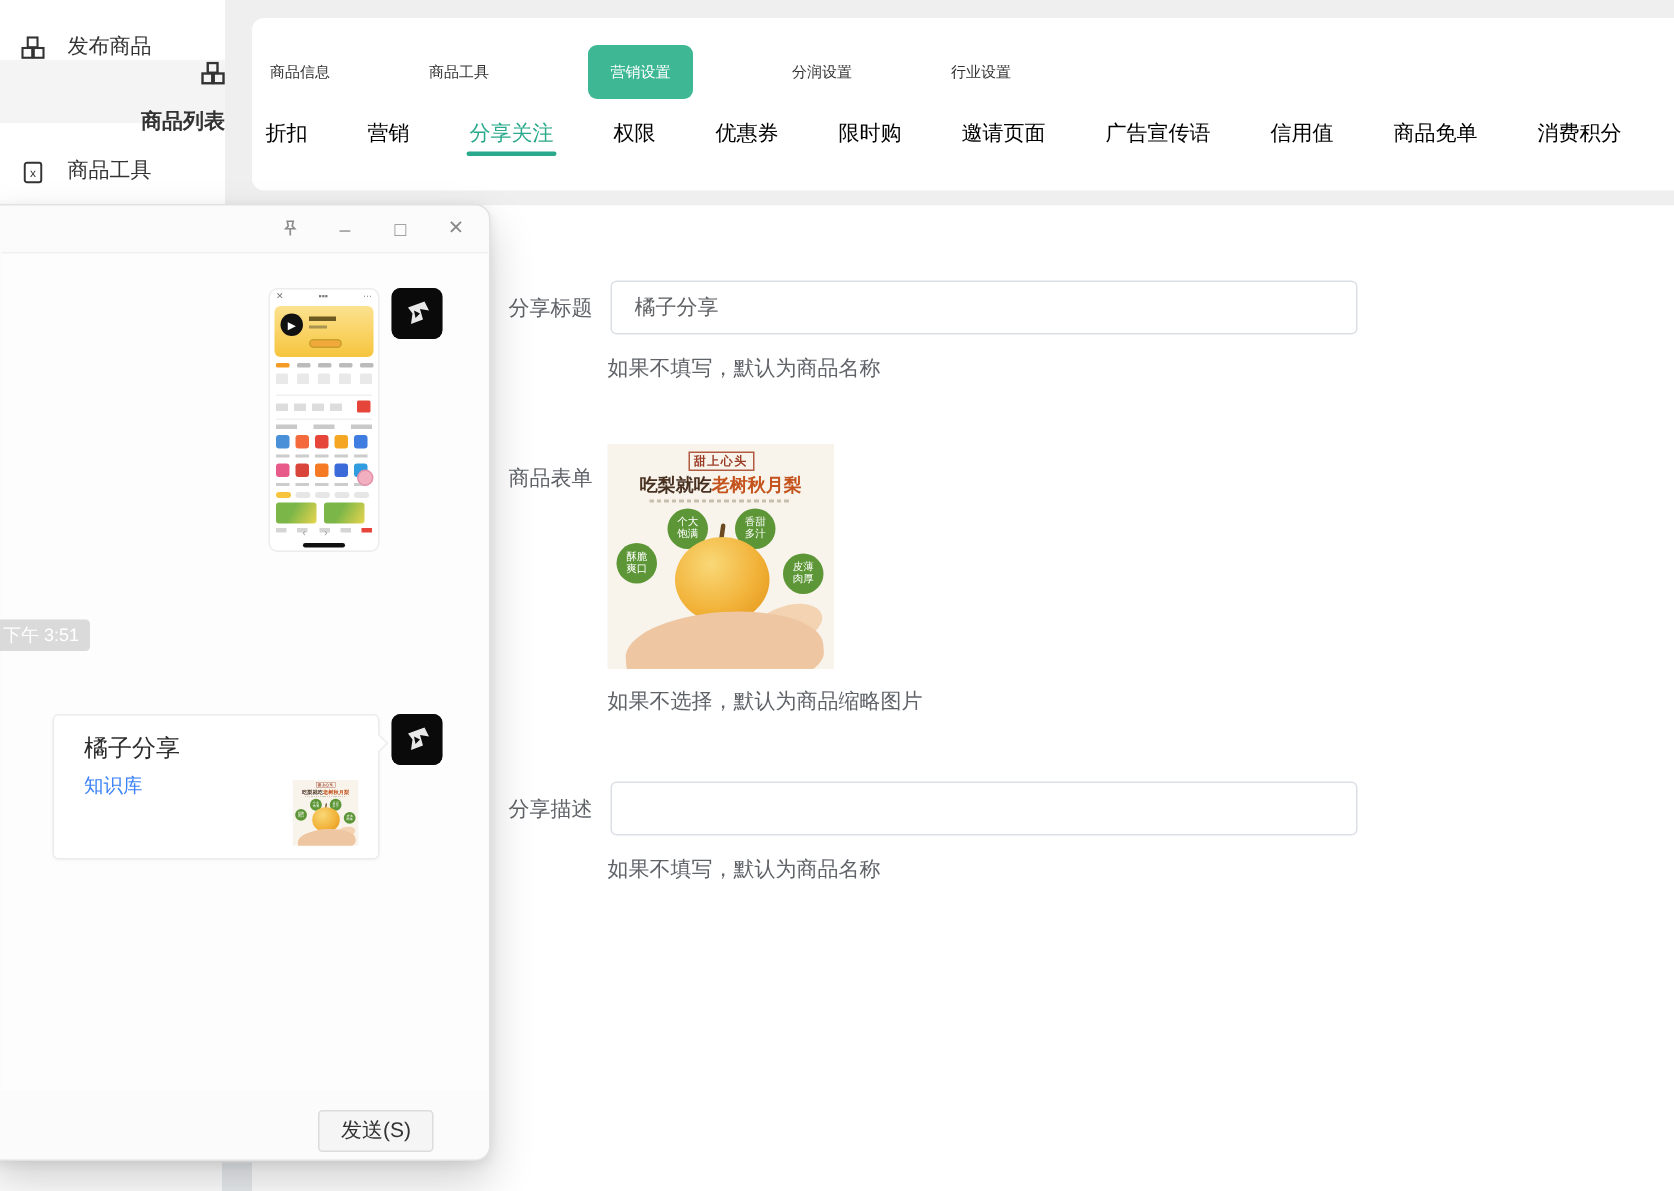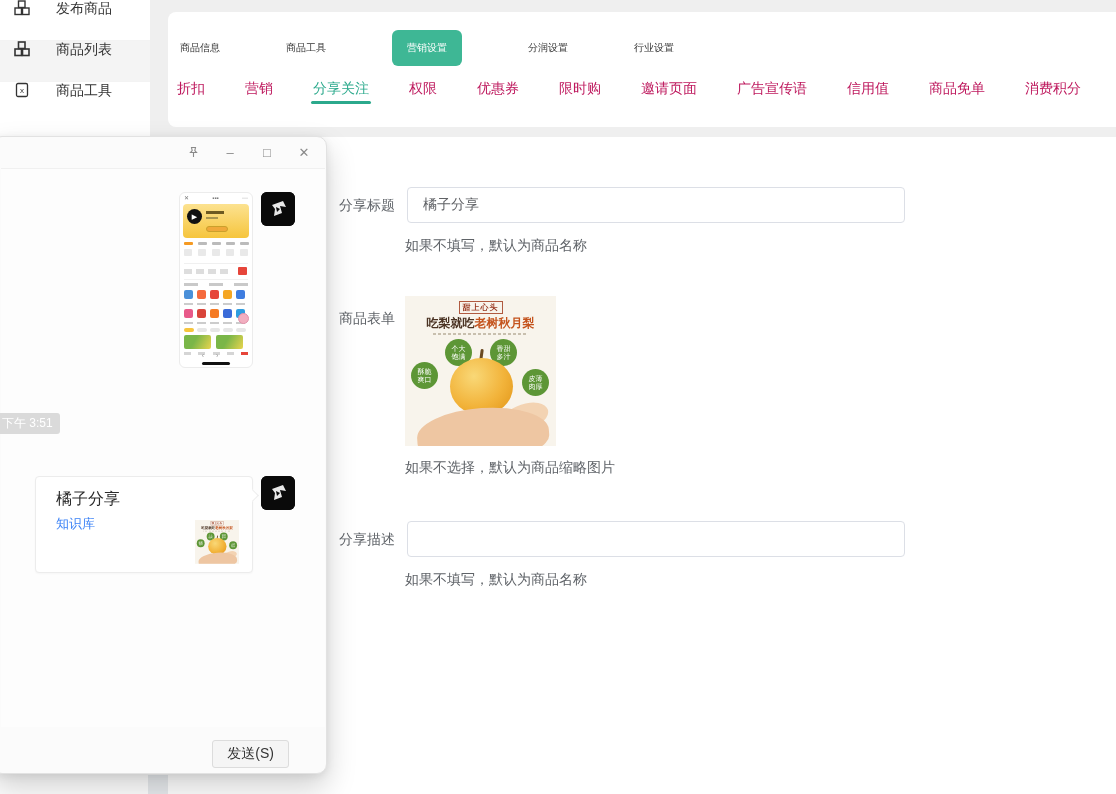--- a/index.html
+++ b/index.html
@@ -6,33 +6,33 @@
   html,body { width:1116px; height:794px; overflow:hidden; background:#fff;
     font-family:"Liberation Sans","DejaVu Sans",sans-serif; }
   .abs { position:absolute; }
 
   
   #gray-band { left:0; top:0; width:1116px; height:137px; background:#efefef; }
   #content-bg { left:0; top:137px; width:1116px; height:657px; background:#fff; }
 
   
   #sidebar { left:0; top:0; width:150px; height:137px; background:#fff; z-index:2; }
-  .side-item { display:flex; align-items:flex-start; gap:26px; height:41px; padding:0 0 0 14px;
+  .side-item { display:flex; align-items:flex-end; gap:15px; height:41px; padding:0 0 0 14px;
     font-size:14px; color:#333; border-bottom:1px solid #f3f3f3; cursor:pointer; }
-  .side-item.active { background:#f4f4f4; font-weight:normal; }
+  .side-item.active { background:#f4f4f4; font-weight:bold;flex-direction:column; }
   .side-icon { width:16px; height:16px; flex:0 0 16px; }
 
   
   #tab-card { left:168px; top:12px; width:948px; height:115px; background:#fff;
     border-radius:8px 0 0 8px; z-index:2; }
   #primary-tabs { display:flex; align-items:center; gap:66px; padding:14px 0 0 12px; height:58px; }
   .ptab { font-size:10px; color:#333; cursor:pointer; white-space:nowrap; }
   .ptab.active { background:#3eb795; color:#fff; padding:11px 15px; border-radius:6px; }
   #secondary-tabs { display:flex; align-items:flex-start; gap:40px; padding:10px 0 0 9px; }
-  .stab { font-size:14px; color:#be185d; cursor:pointer; white-space:nowrap;
+  .stab { font-size:14px; color:#000000; cursor:pointer; white-space:nowrap;
     position:relative; padding-bottom:14px; }
   .stab.active { color:#2ba98c; }
   .stab.active::after { content:""; position:absolute; left:-2px; right:-2px; bottom:8px;
     height:3px; border-radius:2px; background:#2ba98c; }
 
   
   .form-label { position:absolute; width:60px; text-align:right; font-size:14px; color:#5f6368; }
   .form-input { position:absolute; width:498px; height:36px; border:1px solid #dcdfe6;
     border-radius:4px; padding:0 15px; font-size:14px; color:#606266; background:#fff; outline:none;
     font-family:inherit; }

